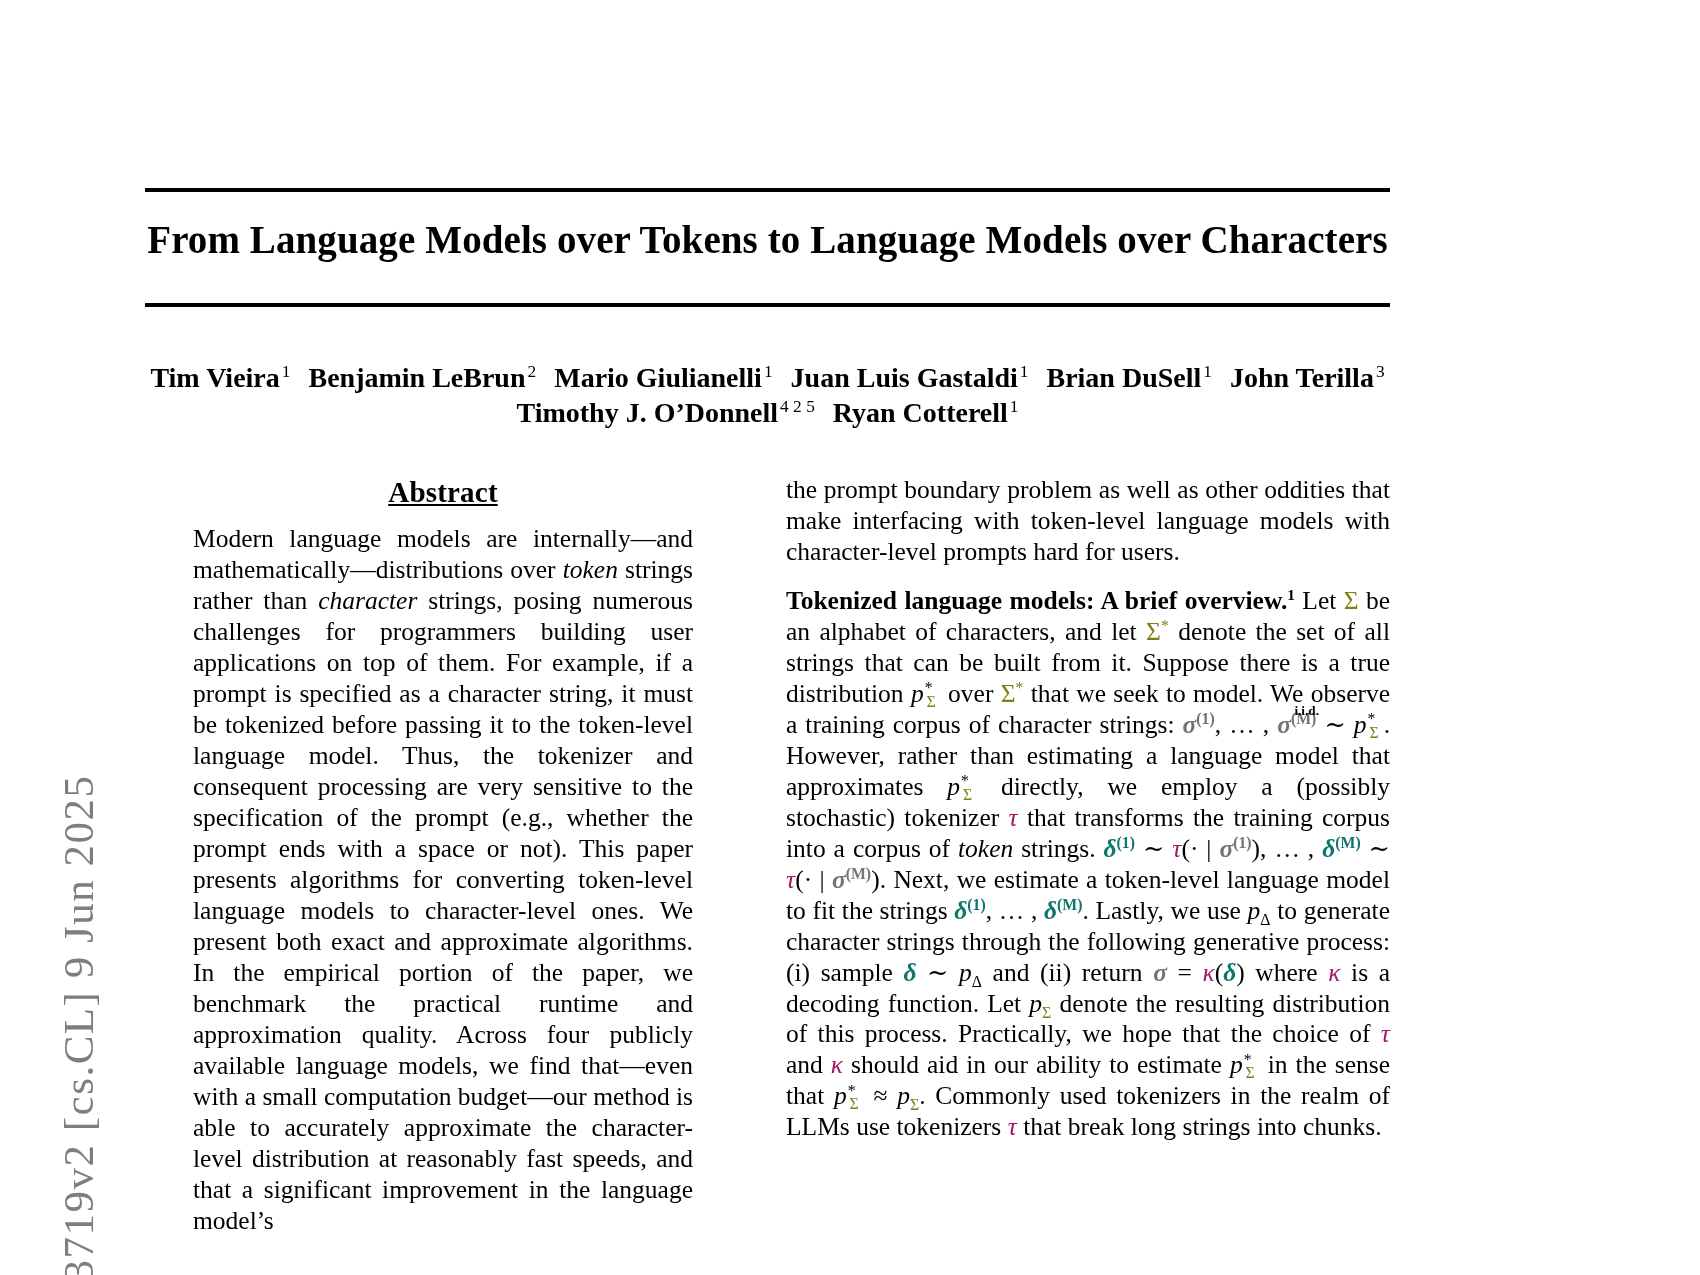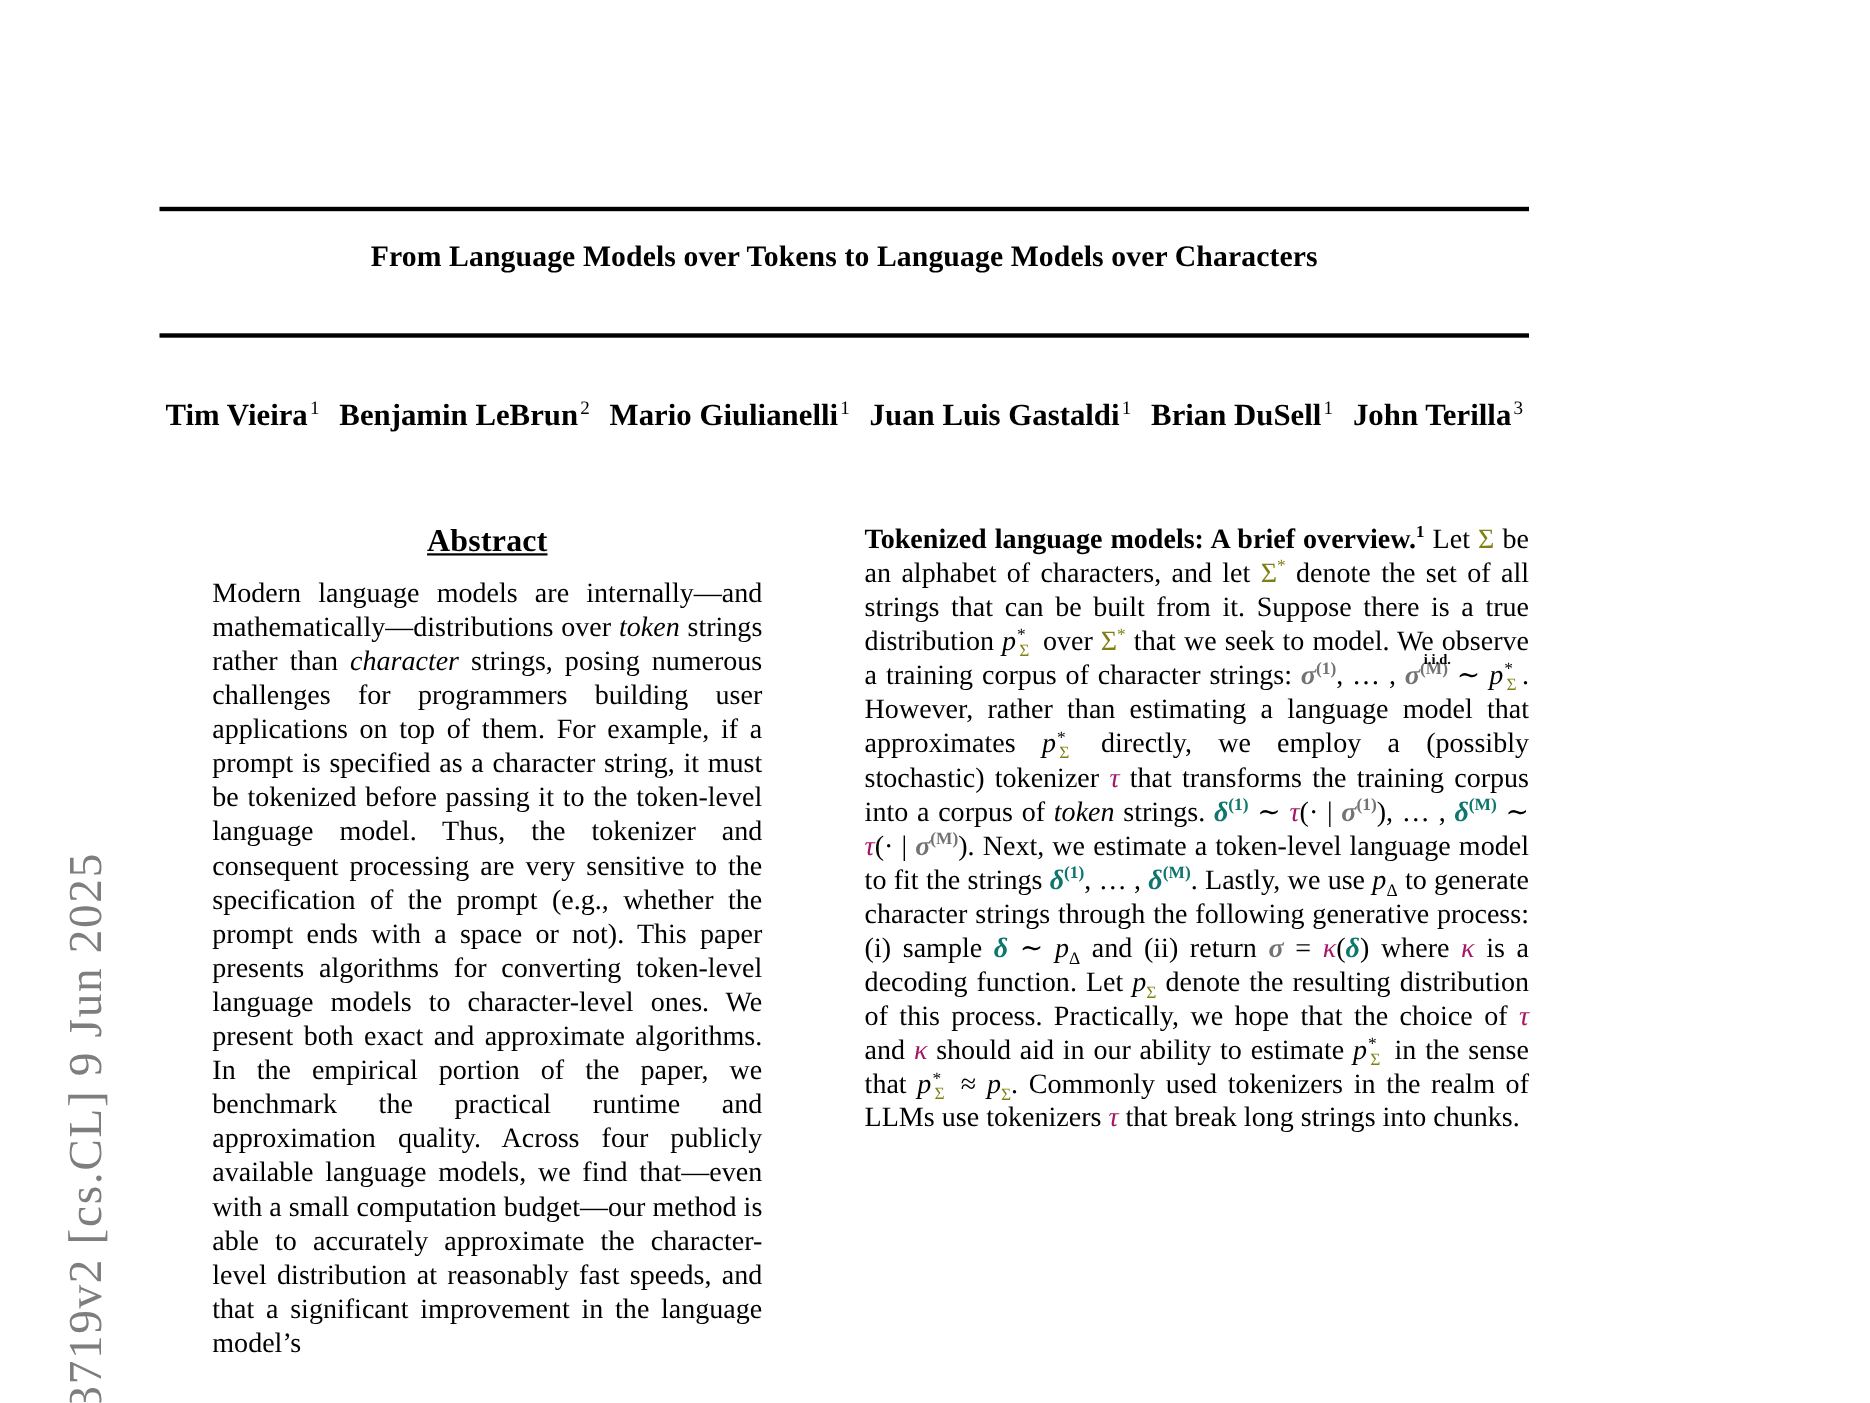--- a/index.html
+++ b/index.html
@@ -50,21 +50,21 @@
   }
   #rule-top { position: absolute; top: 188px; left: 145px; width: 1245px; }
   #rule-bot { position: absolute; top: 303px; left: 145px; width: 1245px; }
 
   #title {
     position: absolute;
     top: 218px;
     left: 145px;
     width: 1245px;
     text-align: center;
-    font-size: 27px;
+    font-size: 39px;
     font-weight: bold;
     letter-spacing: 0.1px;
     line-height: 1.15;
   }
 
   
   #authors {
     position: absolute;
     top: 360px;
     left: 145px;
@@ -185,29 +185,33 @@
   <hr class="rule" id="rule-top">
 
   <div id="title">From Language Models over Tokens to Language Models over Characters</div>
 
   <hr class="rule" id="rule-bot">
 
   <div id="authors">
     <div>
       <span class="au"><span>Tim Vieira</span><sup>1</sup></span><span class="gap"></span><span class="au"><span>Benjamin LeBrun</span><sup>2</sup></span><span class="gap"></span><span class="au"><span>Mario Giulianelli</span><sup>1</sup></span><span class="gap"></span><span class="au"><span>Juan Luis Gastaldi</span><sup>1</sup></span><span class="gap"></span><span class="au"><span>Brian DuSell</span><sup>1</sup></span><span class="gap"></span><span class="au"><span>John Terilla</span><sup>3</sup></span>
     </div>
+    <div>
+      <span class="au"><span>Timothy J. O’Donnell</span><sup>4 2 5</sup></span><span class="gap"></span><span class="au"><span>Ryan Cotterell</span><sup>1</sup></span>
+    </div>
   </div>
 
   <div id="cols">
 
     <div class="col" id="col-left">
       <div id="abstract-heading">Abstract</div>
       <p class="para"><span>Modern language models are internally—and mathematically—distributions over </span><span class="it">token</span><span> strings rather than </span><span class="it">character</span><span> strings, posing numerous challenges for programmers building user applications on top of them. For example, if a prompt is specified as a character string, it must be tokenized before passing it to the token-level language model. Thus, the tokenizer and consequent processing are very sensitive to the specification of the prompt (e.g., whether the prompt ends with a space or not). This paper presents algorithms for converting token-level language models to character-level ones. We present both exact and approximate algorithms. In the empirical portion of the paper, we benchmark the practical runtime and approximation quality. Across four publicly available language models, we find that—even with a small computation budget—our method is able to accurately approximate the character-level distribution at reasonably fast speeds, and that a significant improvement in the language model’s</span></p>
     </div>
 
     <div class="col" id="col-right">
 
+      <p class="para">the prompt boundary problem as well as other oddities that make interfacing with token-level language models with character-level prompts hard for users.</p>
 
       <p class="para"><span class="runin"><span>Tokenized language models: A brief overview.</span><sup>1</sup></span><span> Let </span><span class="sig">Σ</span><span> be an alphabet of characters, and let </span><span class="sig">Σ<sup class="sm">*</sup></span><span> denote the set of all strings that can be built from it. Suppose there is a true distribution </span><span class="psub"><span class="m">p</span><span class="sx">*</span><span class="sb sig">Σ</span></span><span> over </span><span class="sig">Σ<sup class="sm">*</sup></span><span> that we seek to model. We observe a training corpus of character strings: </span><span class="sigb">σ<sup class="sm">(1)</sup></span><span>, … , </span><span class="sigb">σ<sup class="sm">(M)</sup></span> <span class="mr"><span class="iid"><span>i.i.d.</span></span>∼</span> <span class="psub"><span class="m">p</span><span class="sx">*</span><span class="sb sig">Σ</span></span><span>. However, rather than estimating a language model that approximates </span><span class="psub"><span class="m">p</span><span class="sx">*</span><span class="sb sig">Σ</span></span><span> directly, we employ a (possibly stochastic) tokenizer </span><span class="tau">τ</span><span> that transforms the training corpus into a corpus of </span><span class="it">token</span><span> strings. </span><span class="del">δ<sup class="sm">(1)</sup></span> ∼ <span class="tau">τ</span>(· | <span class="sigb">σ<sup class="sm">(1)</sup></span>)<span>, … , </span><span class="del">δ<sup class="sm">(M)</sup></span> ∼ <span class="tau">τ</span>(· | <span class="sigb">σ<sup class="sm">(M)</sup></span>)<span>. Next, we estimate a token-level language model to fit the strings </span><span class="del">δ<sup class="sm">(1)</sup></span><span>, … , </span><span class="del">δ<sup class="sm">(M)</sup></span><span>. Lastly, we use </span><span class="m">p<sub class="sm">Δ</sub></span><span> to generate character strings through the following generative process: (i) sample </span><span class="del">δ</span> ∼ <span class="m">p<sub class="sm">Δ</sub></span><span> and (ii) return </span><span class="sigb">σ</span> = <span class="kap">κ</span>(<span class="del">δ</span>)<span> where </span><span class="kap">κ</span><span> is a decoding function. Let </span><span class="m">p<sub class="sm sig">Σ</sub></span><span> denote the resulting distribution of this process. Practically, we hope that the choice of </span><span class="tau">τ</span><span> and </span><span class="kap">κ</span><span> should aid in our ability to estimate </span><span class="psub"><span class="m">p</span><span class="sx">*</span><span class="sb sig">Σ</span></span><span> in the sense that </span><span class="psub"><span class="m">p</span><span class="sx">*</span><span class="sb sig">Σ</span></span> ≈ <span class="m">p<sub class="sm sig">Σ</sub></span><span>. Commonly used tokenizers in the realm of LLMs use tokenizers </span><span class="tau">τ</span><span> that break long strings into chunks.</span></p>
 
     </div>
   </div>
 </div>
 
 </body></html>

